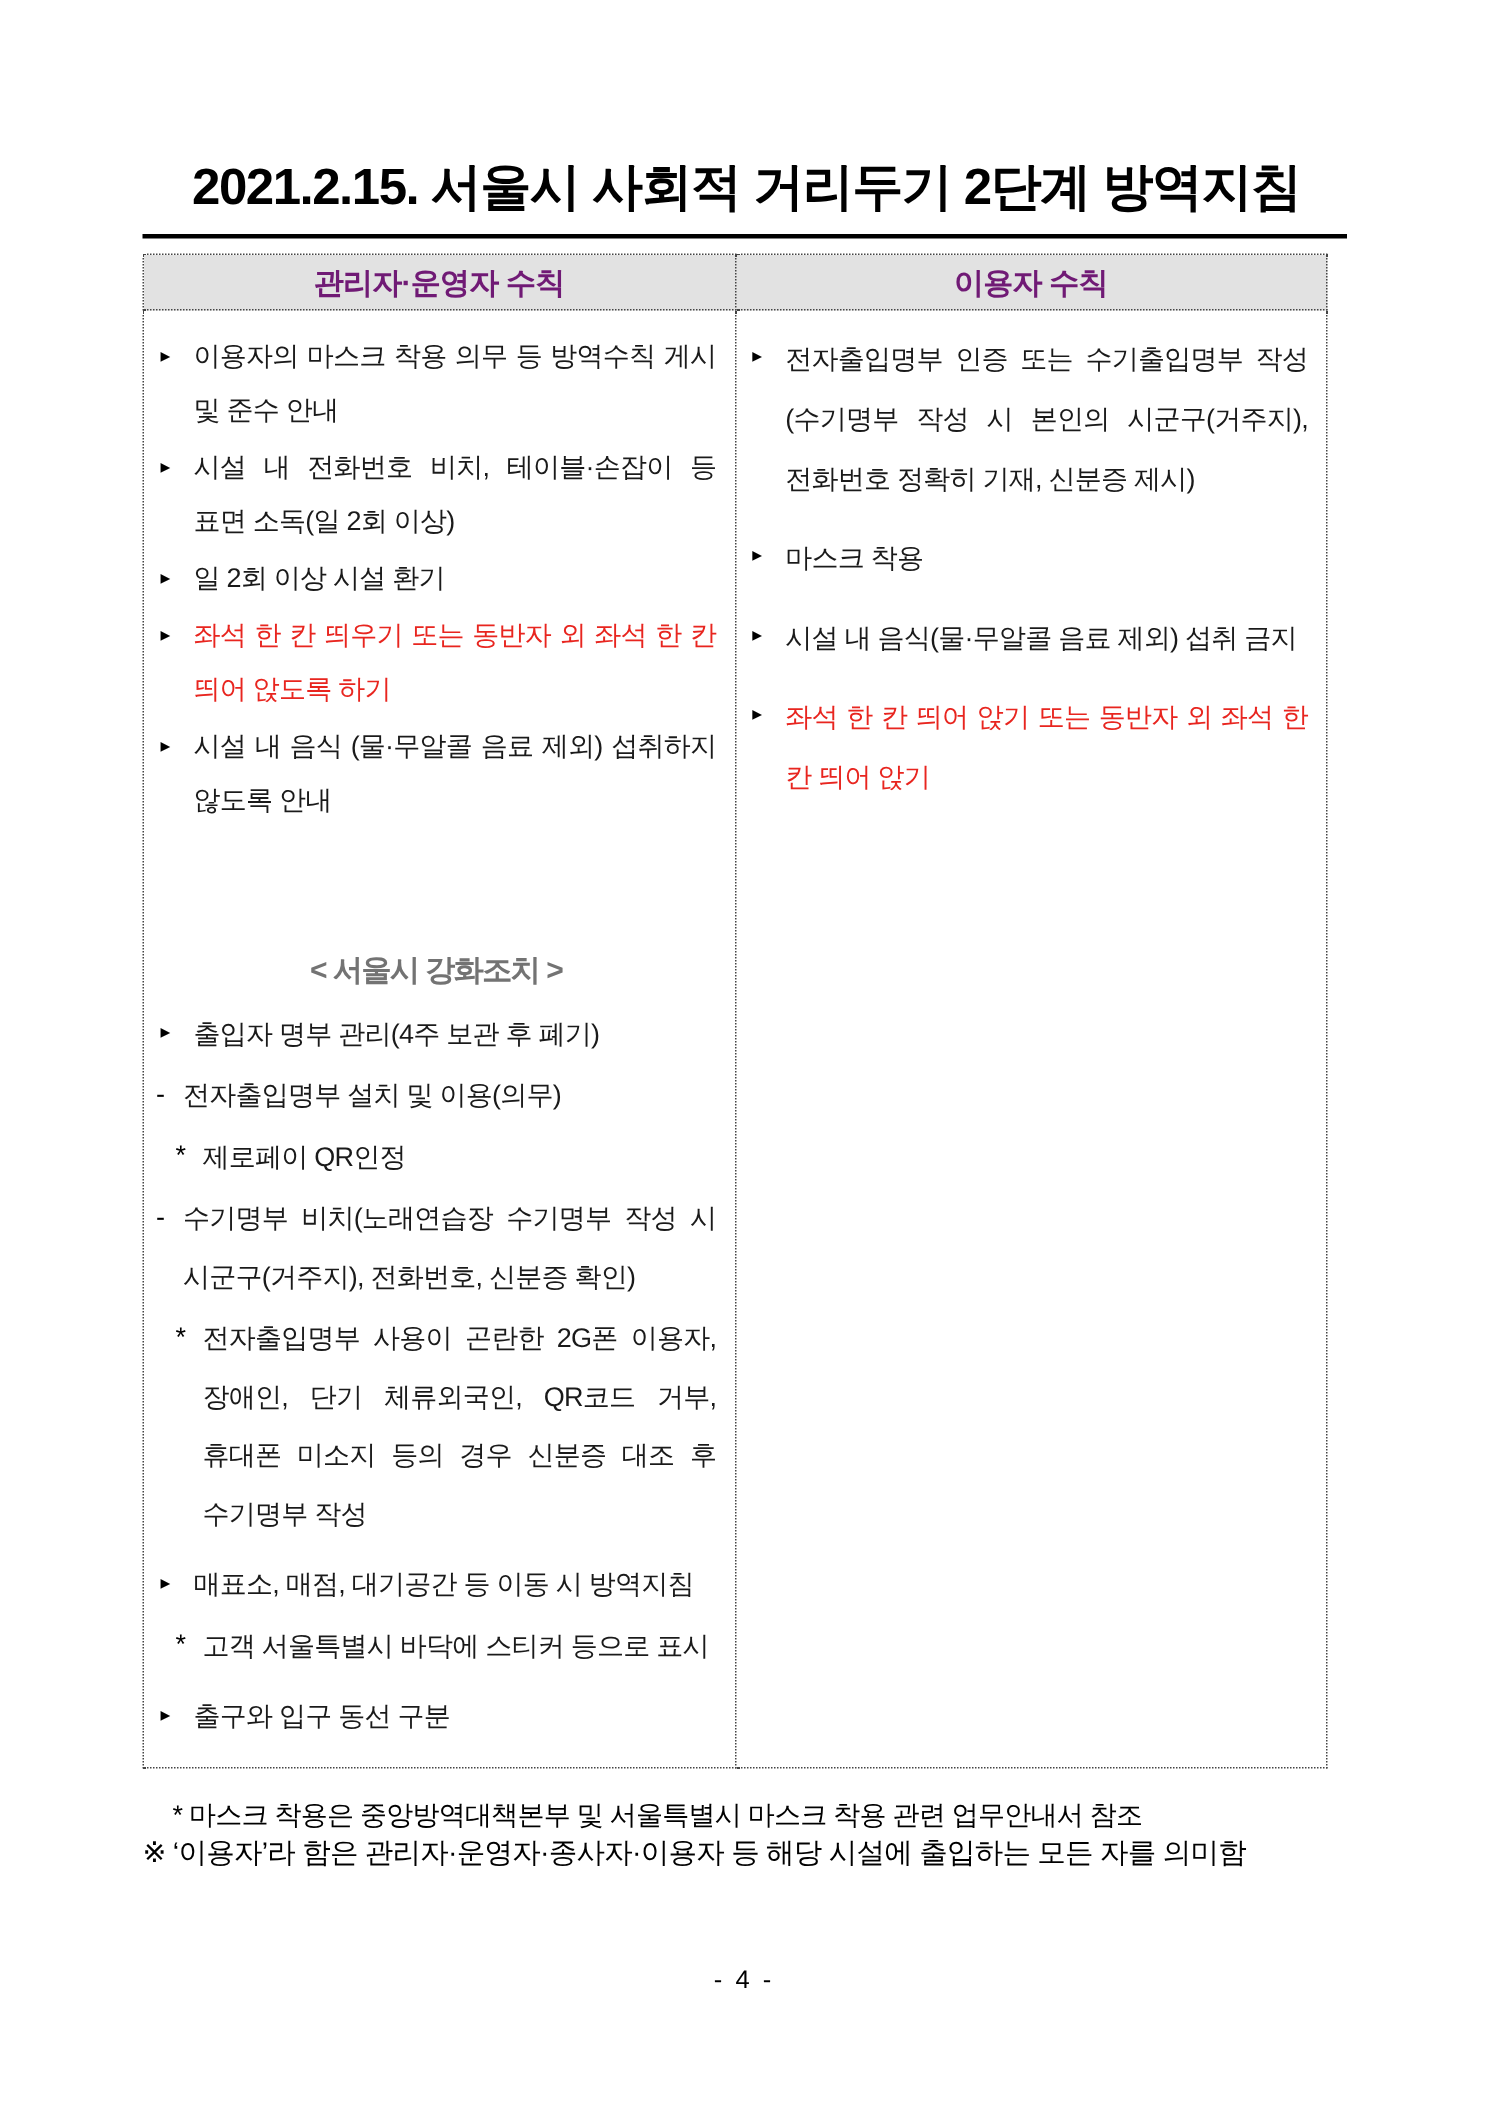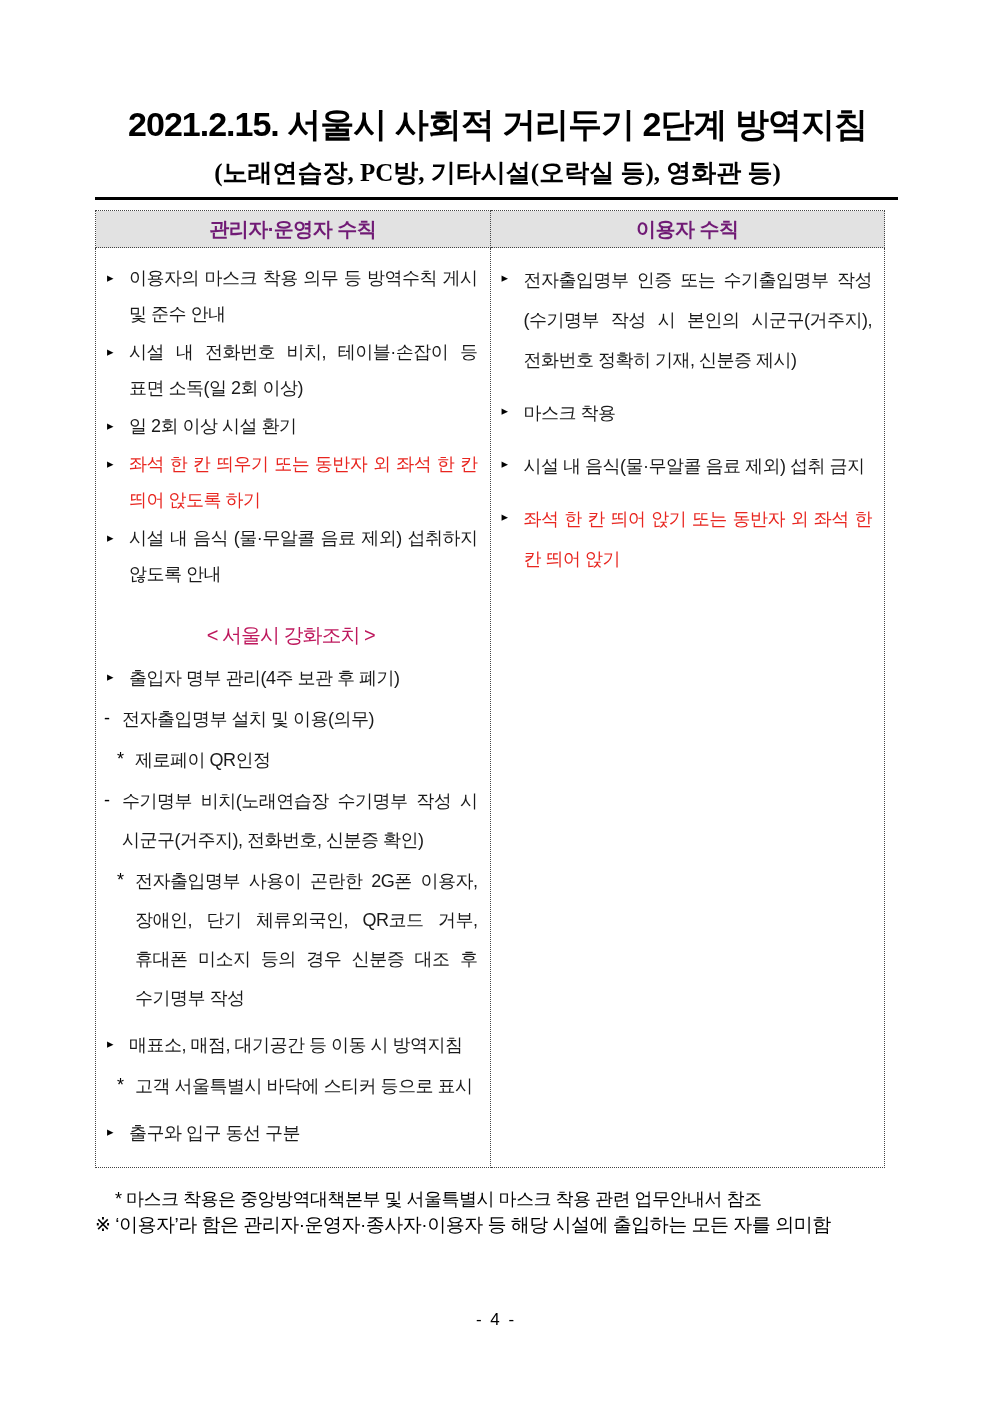--- a/index.html
+++ b/index.html
@@ -101,24 +101,24 @@
     margin-left: 13px;
   }
   .item.red .txt { color: var(--emphasis-red); }
   .user-col .item {
     line-height: 40px;
     margin-bottom: 13px;
   }
   .reinforce-heading {
     text-align: center;
     font-size: 20px;
-    font-weight: 400;
-    color: #be185d;
+    font-weight: 700;
+    color: #737373;
     letter-spacing: -1px;
-    margin: 30px 0 10px 0;
+    margin: 82px 0 10px 0;
   }
   .reinforce .item { line-height: 39px; }
   .gap-sm { height: 6px; }
   .footnotes { margin-top: 18px; width: 808px; }
   .footnote {
     font-size: 19px;
     line-height: 26px;
     letter-spacing: -0.5px;
     word-break: keep-all;
     color: #000;
@@ -137,21 +137,20 @@
     color: #000;
     letter-spacing: 2px;
   }
 </style>
 </head>
 <body>
 
 <div class="page">
 
   <h1 class="doc-title">2021.2.15. 서울시 사회적 거리두기 2단계 방역지침</h1>
-  <h2 class="doc-subtitle">(노래연습장, PC방, 기타시설(오락실 등), 영화관 등)</h2>
   <div class="title-rule"></div>
 
 
   <table class="rules">
     <thead>
       <tr>
         <th>관리자·운영자 수칙</th>
         <th>이용자 수칙</th>
       </tr>
     </thead>

